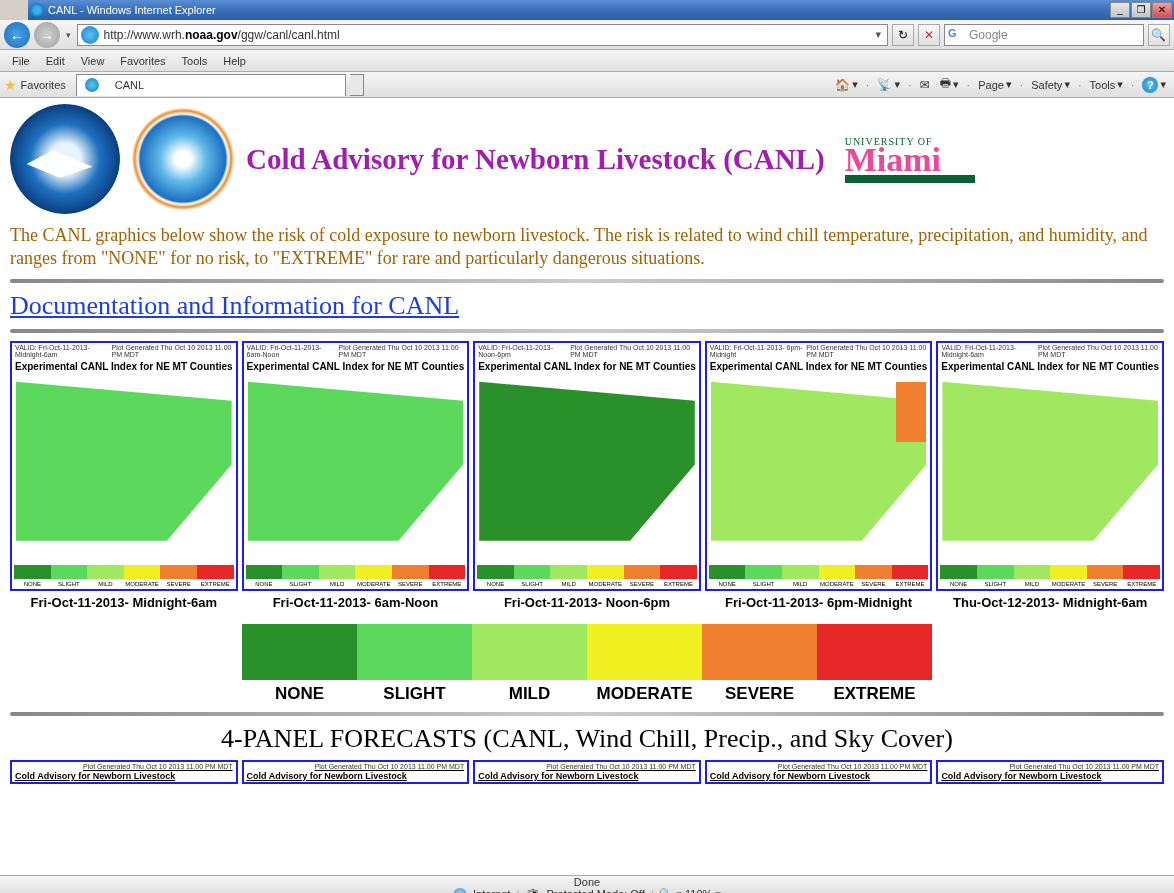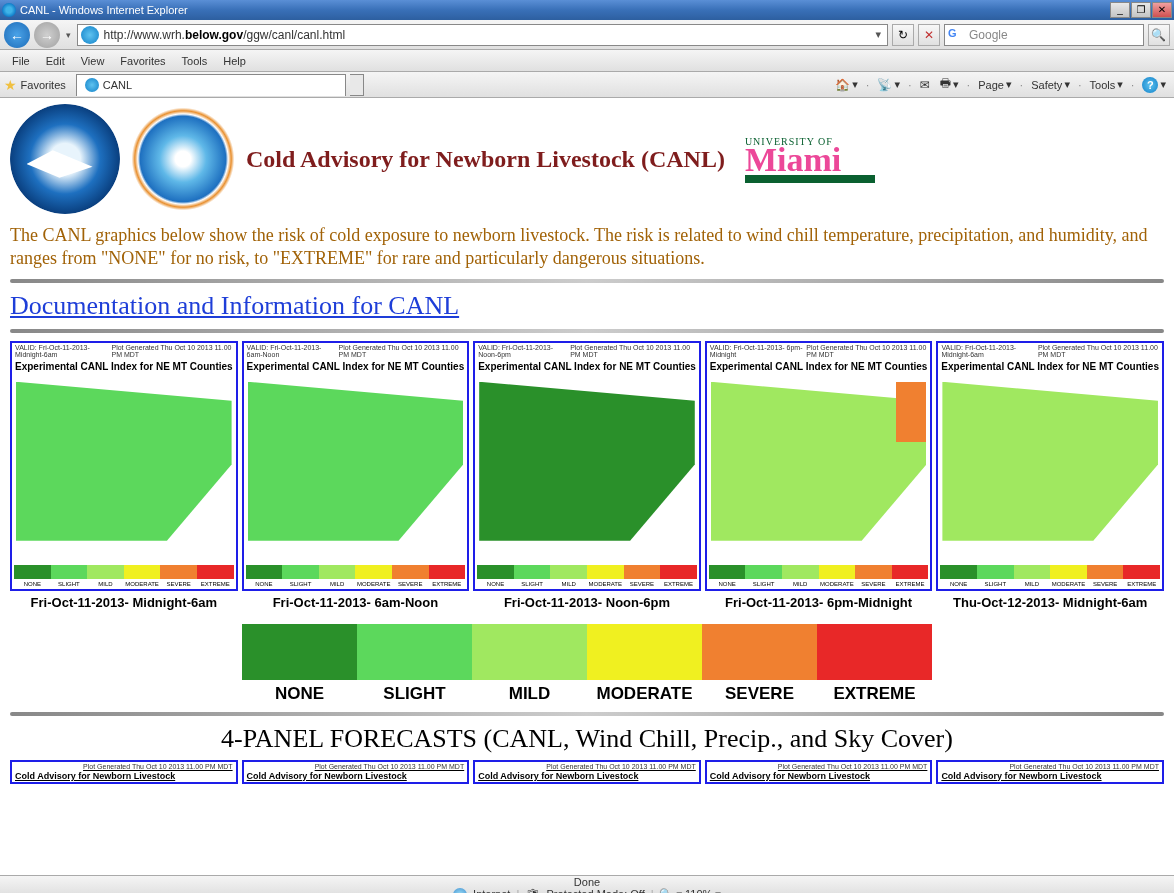--- a/index.html
+++ b/index.html
@@ -1,19 +1,19 @@
 <!DOCTYPE html>
 <html><head>
 <meta charset="utf-8">
 <style>
 * { box-sizing: border-box; margin: 0; padding: 0; }
 body { font-family: Tahoma, Arial, sans-serif; font-size: 11px; background: #d4d0c8; width: 1174px; height: 893px; overflow: hidden; }
 
 
-.titlebar { background: linear-gradient(to bottom, #5a8fd6 0%, #3970b8 50%, #2d5fa0 100%); height: 20px; display: flex; align-items: center; justify-content: space-between; padding: 0 2px; }
+.titlebar { background: linear-gradient(to bottom, #5a8fd6 0%, #3970b8 50%, #2d5fa0 100%); height: 20px; display: flex; align-items: center; justify-content: space-between; padding: 0 2px; margin-left: 28px; }
 .titlebar-left { display: flex; align-items: center; gap: 4px; color: white; font-size: 11px; }
 .ie-icon { width: 14px; height: 14px; background: radial-gradient(circle, #3fb3e8 30%, #0e7cc8 70%); border-radius: 50%; }
 .titlebar-btns { display: flex; gap: 1px; }
 .titlebar-btn { width: 20px; height: 16px; background: linear-gradient(to bottom,#e8e8e8,#c4c4c4); border: 1px solid #888; font-size: 10px; text-align: center; line-height: 14px; cursor: pointer; }
 .close-btn { background: linear-gradient(to bottom,#f0a0a0,#d05050); }
 
 
 .navbar { background: linear-gradient(to bottom,#f5f5f5,#e0e0e0); height: 30px; display: flex; align-items: center; padding: 0 4px; gap: 4px; border-bottom: 1px solid #aaa; }
 .nav-btn { width: 26px; height: 26px; border-radius: 50%; display: flex; align-items: center; justify-content: center; font-size: 14px; color: white; cursor: pointer; }
 .back-btn { background: radial-gradient(circle,#4aa3e8,#1e6cb8); }
@@ -33,38 +33,38 @@
 
 
 .menubar { background: linear-gradient(to bottom,#f5f5f5,#e0e0e0); height: 22px; display: flex; align-items: center; padding: 0 4px; border-bottom: 1px solid #aaa; }
 .menu-item { padding: 0 8px; font-size: 11px; color: #333; cursor: pointer; }
 
 
 .toolbar { background: linear-gradient(to bottom,#f5f5f5,#e0e0e0); height: 26px; display: flex; align-items: center; justify-content: space-between; padding: 0 4px; border-bottom: 1px solid #aaa; }
 .tb-left { display: flex; align-items: center; gap: 4px; }
 .fav-star { color: #f0c040; font-size: 14px; }
 .fav-label { font-size: 11px; color: #333; }
-.tab { background: white; border: 1px solid #888; border-bottom: none; padding: 3px 8px; display: flex; align-items: center; gap: 4px; height: 22px; margin-left: 6px; width: 270px; }
+.tab { background: white; border: 1px solid #888; border-bottom: none; padding: 3px 8px; display: flex; align-items: center; gap: 16px; height: 22px; margin-left: 6px; width: 270px; }
 .tab-icon { width: 14px; height: 14px; background: radial-gradient(circle,#5fc3f0,#1080c8); border-radius: 50%; }
 .tab-title { font-size: 11px; color: #333; }
 .new-tab { width: 14px; background: #e8e8e8; border: 1px solid #888; border-left: none; height: 22px; }
 .tb-right { display: flex; align-items: center; gap: 2px; }
 .tb-btn { padding: 2px 4px; font-size: 11px; color: #333; display: flex; align-items: center; gap: 2px; cursor: pointer; }
 .tb-icon { font-size: 12px; }
 .tb-sep { color: #888; margin: 0 2px; }
 .help-icon { width: 16px; height: 16px; background: radial-gradient(circle,#5fc3f0,#1080c8); border-radius: 50%; color: white; text-align: center; line-height: 16px; font-size: 11px; font-weight: bold; }
 
 
 .content { background: white; height: 777px; overflow: hidden; position: relative; }
 .page { padding: 6px 10px; }
 .header-row { display: flex; align-items: center; gap: 8px; }
 .noaa-logo { width: 110px; height: 110px; border-radius: 50%; background: radial-gradient(circle,#e8f4fc 20%,#1e70c0 45%,#0a4080 70%,#fff 72%); position: relative; }
 .noaa-logo::after { content: ""; position: absolute; top: 42%; left: 15%; width: 60%; height: 25%; background: white; clip-path: polygon(0 50%, 40% 0, 100% 60%, 50% 100%); }
 .nws-logo { width: 110px; height: 110px; border-radius: 50%; background: radial-gradient(circle,#fff 10%,#5fb8e8 30%,#1e70c0 55%,#fff 58%,#e89030 62%,#fff 66%); position: relative; }
-.page-title { font-family: "Times New Roman", serif; font-size: 24px; font-weight: bold; color: #7f1d1d; }
+.page-title { font-family: "Times New Roman", serif; font-size: 29px; font-weight: bold; color: #a21caf; }
 .um-logo { margin-left: 12px; }
 .um-top { font-family: "Times New Roman", serif; font-size: 10px; color: #0a6030; letter-spacing: 1px; }
 .um-main { font-family: "Times New Roman", serif; font-size: 34px; font-weight: bold; color: #ec4899; line-height: 26px; }
 .um-bar { height: 8px; background: #0a6030; width: 130px; margin-top: 2px; }
 .intro { font-family: "Times New Roman", serif; font-size: 18px; color: #a16207; margin-top: 10px; line-height: 1.3; }
 .hr-divider { height: 4px; background: linear-gradient(to right,#888,#ccc,#888); margin: 8px 0; border-radius: 2px; }
 .link { font-family: "Times New Roman", serif; font-size: 26px; color: #1e3ed8; text-decoration: underline; cursor: pointer; }
 .section-title { font-family: "Times New Roman", serif; font-size: 26px; color: #000; margin: 6px 0; text-align: center; }
 .panels { display: flex; gap: 4px; }
 .panel { flex: 1; cursor: pointer; }
@@ -115,21 +115,21 @@
     <div class="titlebar-btn close-btn">✕</div>
   </div>
 </div>
 
 <div class="navbar">
   <div class="nav-btn back-btn">←</div>
   <div class="nav-btn fwd-btn">→</div>
   <span class="nav-drop">▾</span>
   <div class="addressbar">
     <span class="url-icon"></span>
-    <span class="url-text"><span>http://www.wrh.</span><b>below.gov</b><span>/ggw/canl/canl.html</span></span>
+    <span class="url-text"><span>http://www.wrh.</span><b>noaa.gov</b><span>/ggw/canl/canl.html</span></span>
     <span class="addr-drop">▾</span>
   </div>
   <div class="nav-icon">↻</div>
   <div class="nav-icon" style="color:#c03030">✕</div>
   <div class="searchbar">
     <span class="g-icon"><span class="gb">G</span></span>
     <span class="search-text">Google</span>
   </div>
   <div class="search-btn">🔍</div>
 </div>

